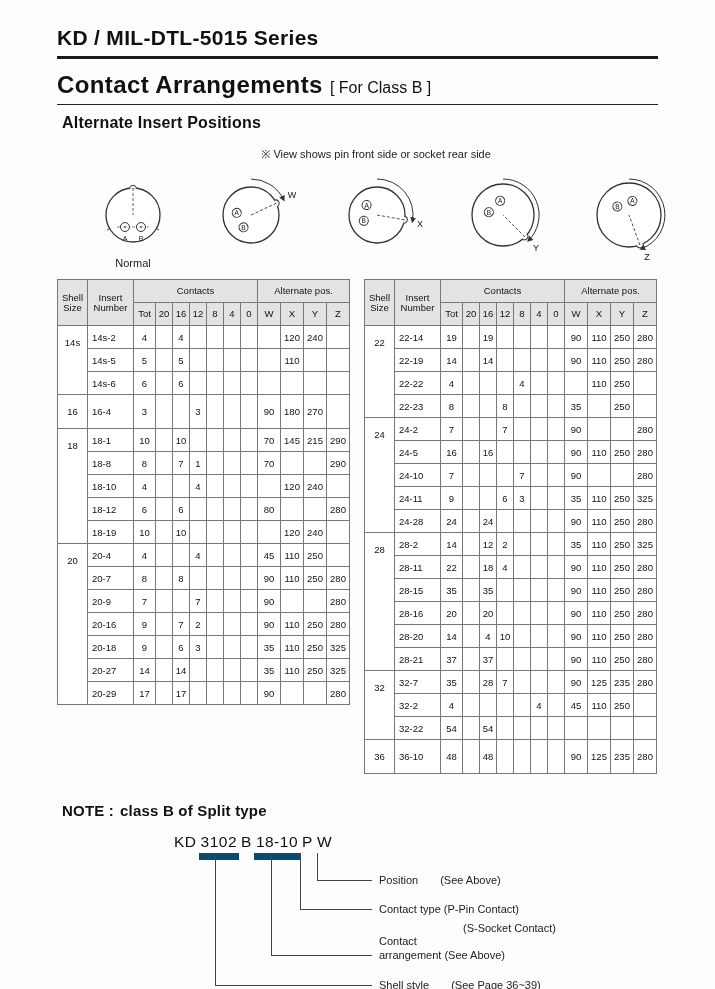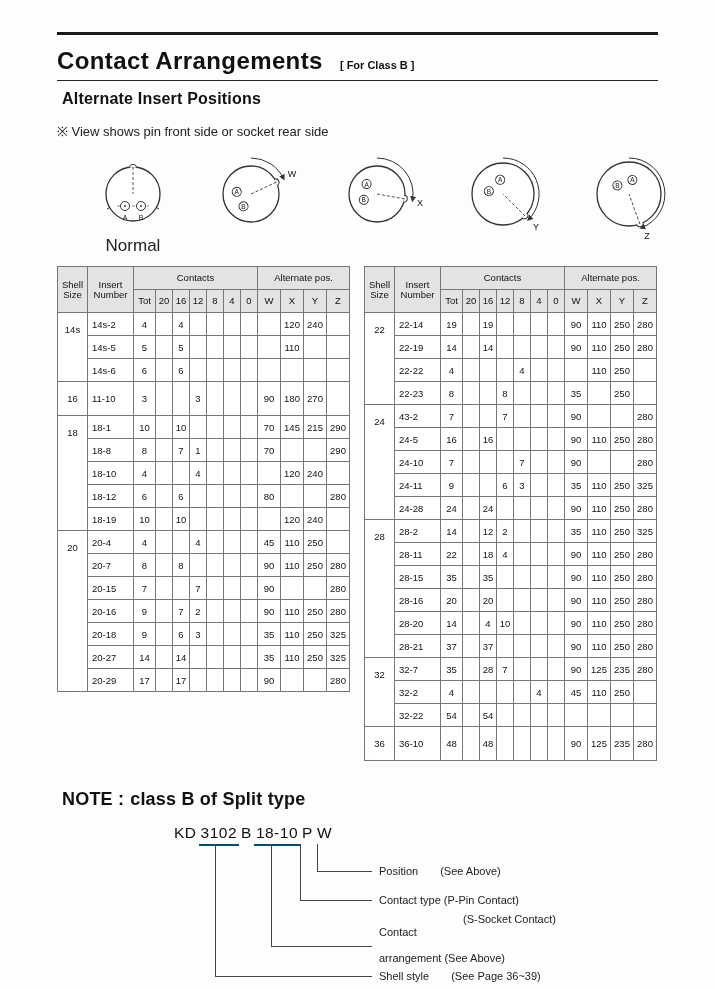--- a/index.html
+++ b/index.html
@@ -4,58 +4,59 @@
 <style>
   html,body{margin:0;padding:0;background:#fdfdfd;}
   .page{position:relative;width:715px;height:989px;overflow:hidden;background:#fdfdfd;
         font-family:"Liberation Sans",sans-serif;color:#111;}
   .inner{padding:26px 20px 0 57px;}
 
   h1.series{font-size:21px;font-weight:bold;margin:0;letter-spacing:0.3px;}
   .rule-heavy{border:none;border-top:3px solid #1a1a1a;width:601px;margin-top:6px;}
   .rule-thin{border:none;border-top:1.5px solid #222;width:601px;margin-top:5px;}
   h2.section{font-size:24px;font-weight:bold;margin:12px 0 0 0;letter-spacing:0.4px;}
-  h2.section .bracket{font-size:11px;font-weight:bold;margin-left:10px;letter-spacing:0;}
+  h2.section .bracket{font-size:16px;font-weight:normal;letter-spacing:0;}
   h3.subsection{font-size:16px;font-weight:bold;margin:9px 0 12px 5px;letter-spacing:0.2px;}
-  .view-note{text-align:left;font-size:13px;margin:14px 0 0 0;color:#222;}
+  .view-note{text-align:center;font-size:11px;margin:14px 0 0 0;color:#222;}
 
   .diagrams{display:flex;align-items:flex-start;gap:34px;margin:6px 0 0 34px;}
   .diagram{display:flex;flex-direction:column;align-items:center;}
   .diagram svg{display:block;}
-  .normal-label{font-size:17px;color:#222;margin-top:-6px;}
+  .normal-label{font-size:11px;color:#222;margin-top:-6px;}
   .svgtxt{font-family:"Liberation Sans",sans-serif;}
 
   .tables{display:flex;gap:14px;margin:10px 0 0 0;align-items:flex-start;}
   table.itable{border-collapse:collapse;table-layout:fixed;font-size:9.5px;color:#111;background:#fff;border-radius:18px;}
   table.itable th,table.itable td{border:1px solid #777;text-align:center;padding:0;height:22px;
         overflow:hidden;white-space:nowrap;}
   table.itable thead th{background:#e3e3e3;font-weight:normal;line-height:10px;white-space:normal;}
   table.itable td.shell{vertical-align:top;padding-top:11px;}
   table.itable td.ins{text-align:left;padding-left:4px;white-space:nowrap;}
   col.c-shell{width:30px;} col.c-ins{width:46px;} col.c-tot{width:22px;}
   col.c-n{width:17px;} col.c-p{width:23px;}
 
   .note-section{margin:28px 0 0 5px;}
-  .note-heading{font-size:18px;font-weight:bold;letter-spacing:0.2px;}
+  .note-heading{font-size:15px;font-weight:bold;letter-spacing:0.2px;}
   .note-heading .nh2{margin-left:6px;}
 
   .breakdown{position:relative;height:175px;margin:14px 0 0 110px;width:560px;}
   .pn{position:absolute;left:0;top:0;font-size:15.5px;letter-spacing:0.5px;white-space:nowrap;}
   .pn .seg{display:inline-block;padding:0 2px 2px 2px;}
-  .pn .u{border-bottom:2px solid #0c4a6e;}
+  .pn .u{border-bottom:7px solid #0c4a6e;}
   .elbow{position:absolute;border-left:1px solid #444;border-bottom:1px solid #444;}
   .co{position:absolute;left:207px;font-size:11px;line-height:14px;white-space:nowrap;color:#222;}
   .co .gap{margin-left:22px;}
 </style>
 </head>
 <body>
 
 <div class="page">
   <div class="inner">
 
+    <h1 class="series">KD / MIL-DTL-5015 Series</h1>
     <div class="rule-heavy"></div>
 
     <h2 class="section">
       <span>Contact Arrangements</span>
       <span class="bracket">[ For Class B ]</span>
     </h2>
     <div class="rule-thin"></div>
 
     <h3 class="subsection">Alternate Insert Positions</h3>
 
@@ -236,21 +237,21 @@
               <td class="num"></td>
               <td class="num"></td>
               <td class="num"></td>
               <td class="pos"></td>
               <td class="pos"></td>
               <td class="pos"></td>
               <td class="pos"></td>
             </tr>
             <tr>
               <td rowspan="1" class="shell">16</td>
-              <td class="ins">11-10</td>
+              <td class="ins">16-4</td>
               <td class="num">3</td>
               <td class="num"></td>
               <td class="num"></td>
               <td class="num">3</td>
               <td class="num"></td>
               <td class="num"></td>
               <td class="num"></td>
               <td class="pos">90</td>
               <td class="pos">180</td>
               <td class="pos">270</td>
@@ -350,21 +351,21 @@
               <td class="num"></td>
               <td class="num"></td>
               <td class="num"></td>
               <td class="num"></td>
               <td class="pos">90</td>
               <td class="pos">110</td>
               <td class="pos">250</td>
               <td class="pos">280</td>
             </tr>
             <tr>
-              <td class="ins">20-15</td>
+              <td class="ins">20-9</td>
               <td class="num">7</td>
               <td class="num"></td>
               <td class="num"></td>
               <td class="num">7</td>
               <td class="num"></td>
               <td class="num"></td>
               <td class="num"></td>
               <td class="pos">90</td>
               <td class="pos"></td>
               <td class="pos"></td>
@@ -511,21 +512,21 @@
               <td class="num"></td>
               <td class="num"></td>
               <td class="num"></td>
               <td class="pos">35</td>
               <td class="pos"></td>
               <td class="pos">250</td>
               <td class="pos"></td>
             </tr>
             <tr>
               <td rowspan="5" class="shell">24</td>
-              <td class="ins">43-2</td>
+              <td class="ins">24-2</td>
               <td class="num">7</td>
               <td class="num"></td>
               <td class="num"></td>
               <td class="num">7</td>
               <td class="num"></td>
               <td class="num"></td>
               <td class="num"></td>
               <td class="pos">90</td>
               <td class="pos"></td>
               <td class="pos"></td>
@@ -754,21 +755,21 @@
         </div>
         <div class="co" style="top:69px;">
           <span>Contact type (P-Pin Contact)</span>
         </div>
         <div class="co" style="top:88px;margin-left:84px;">
           <span>(S-Socket Contact)</span>
         </div>
         <div class="co" style="top:101px;">
           <span>Contact</span>
         </div>
-        <div class="co" style="top:115px;margin-top:12px;">
+        <div class="co" style="top:115px;">
           <span>arrangement (See Above)</span>
         </div>
         <div class="co" style="top:145px;">
           <span>Shell style</span><span class="gap">(See Page 36~39)</span>
         </div>
       </div>
     </div>
 
   </div>
 </div>

